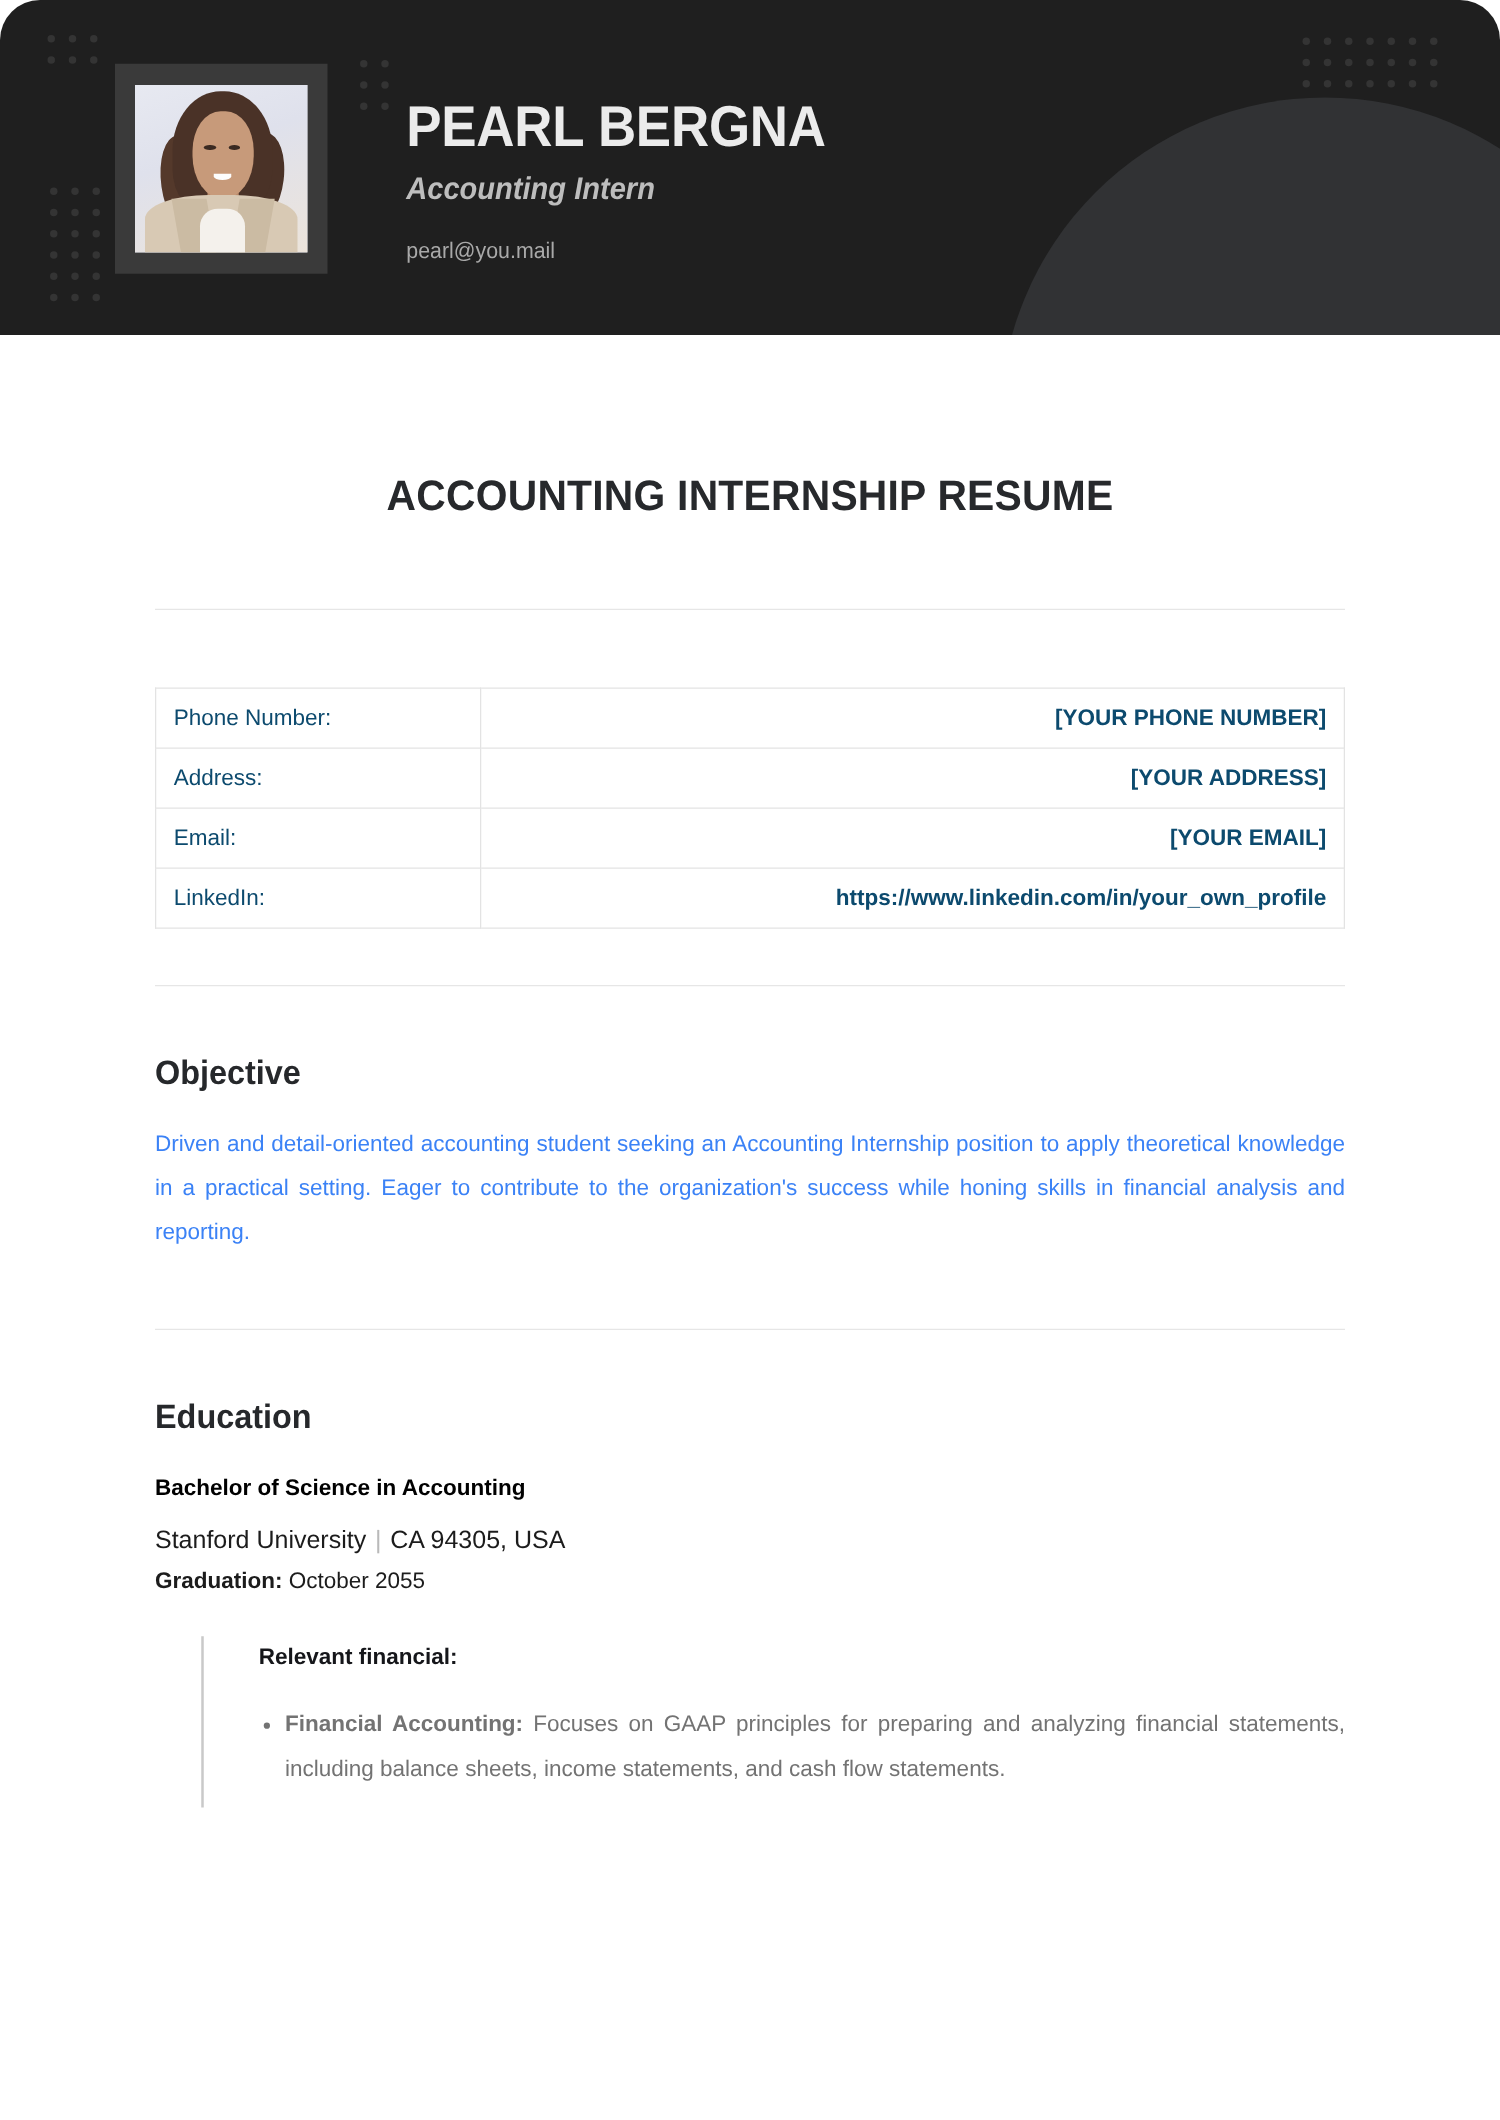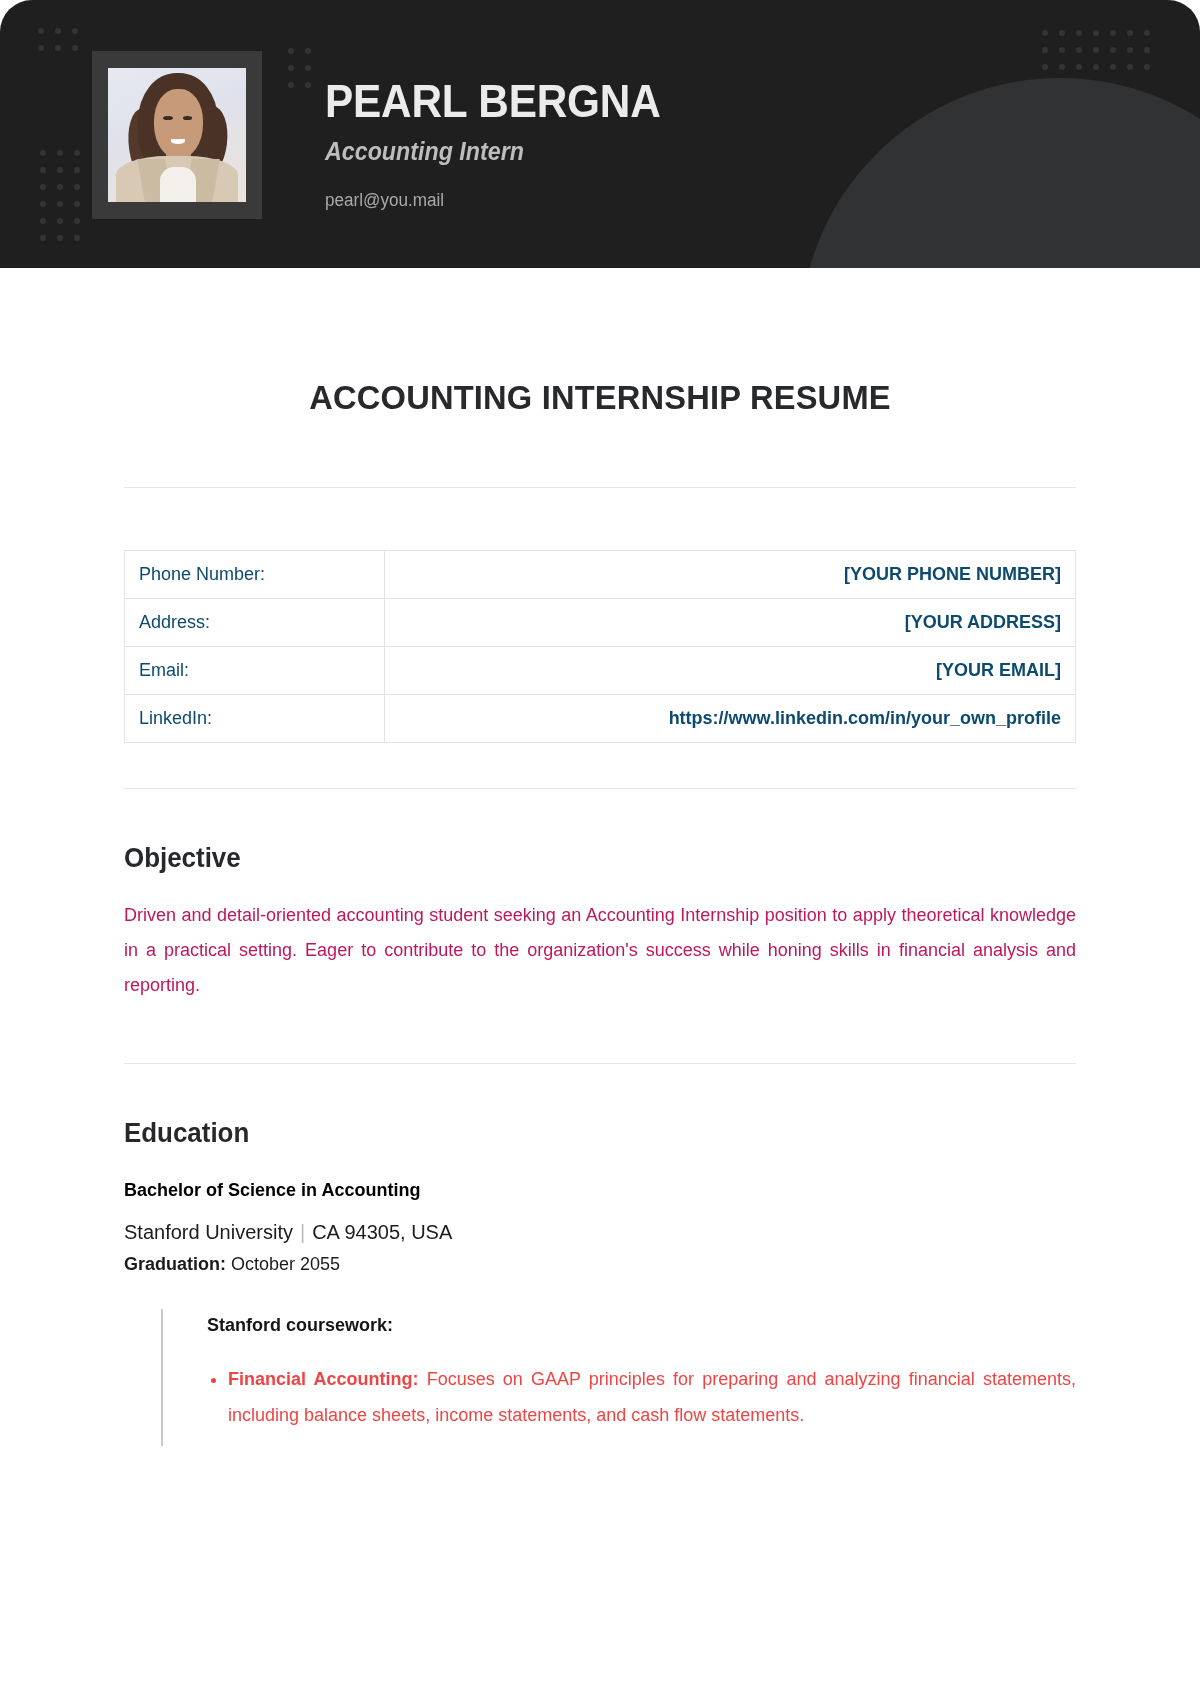--- a/index.html
+++ b/index.html
@@ -151,21 +151,21 @@
     color:#26282b;
     margin-top:54px;
     transform:scaleX(0.96);
     transform-origin:left center;
   }
 
   p.para {
     margin-top:24px;
     font-size:18px;
     line-height:1.95;
-    color:#be185d;
+    color:#3b82f6;
     text-align:justify;
   }
 
   .degree {
     margin-top:31px;
     font-size:18px;
     font-weight:bold;
     color:#000000;
   }
   .school {
@@ -193,21 +193,21 @@
     font-weight:bold;
     color:#15161a;
   }
   ul.course-list {
     margin-top:26px;
     padding-left:21px;
   }
   ul.course-list li {
     font-size:18px;
     line-height:1.98;
-    color:#ef4444;
+    color:#737373;
     text-align:justify;
   }
   ul.course-list li b { font-weight:bold; }
 </style>
 </head>
 <body>
 
 <div class="page">
 
   <div class="header">
@@ -339,21 +339,21 @@
     <div class="school">
       <span>Stanford University</span><span class="sep">|</span><span>CA 94305, USA</span>
     </div>
 
     <div class="grad">
       <b>Graduation:</b>
       <span>October 2055</span>
     </div>
 
     <div class="course-block">
-      <div class="course-head">Stanford coursework:</div>
+      <div class="course-head">Relevant financial:</div>
       <ul class="course-list">
         <li>
           <b>Financial Accounting:</b>
           <span>Focuses on GAAP principles for preparing and analyzing financial statements, including balance sheets, income statements, and cash flow statements.</span>
         </li>
       </ul>
     </div>
 
   </div>
 </div>

